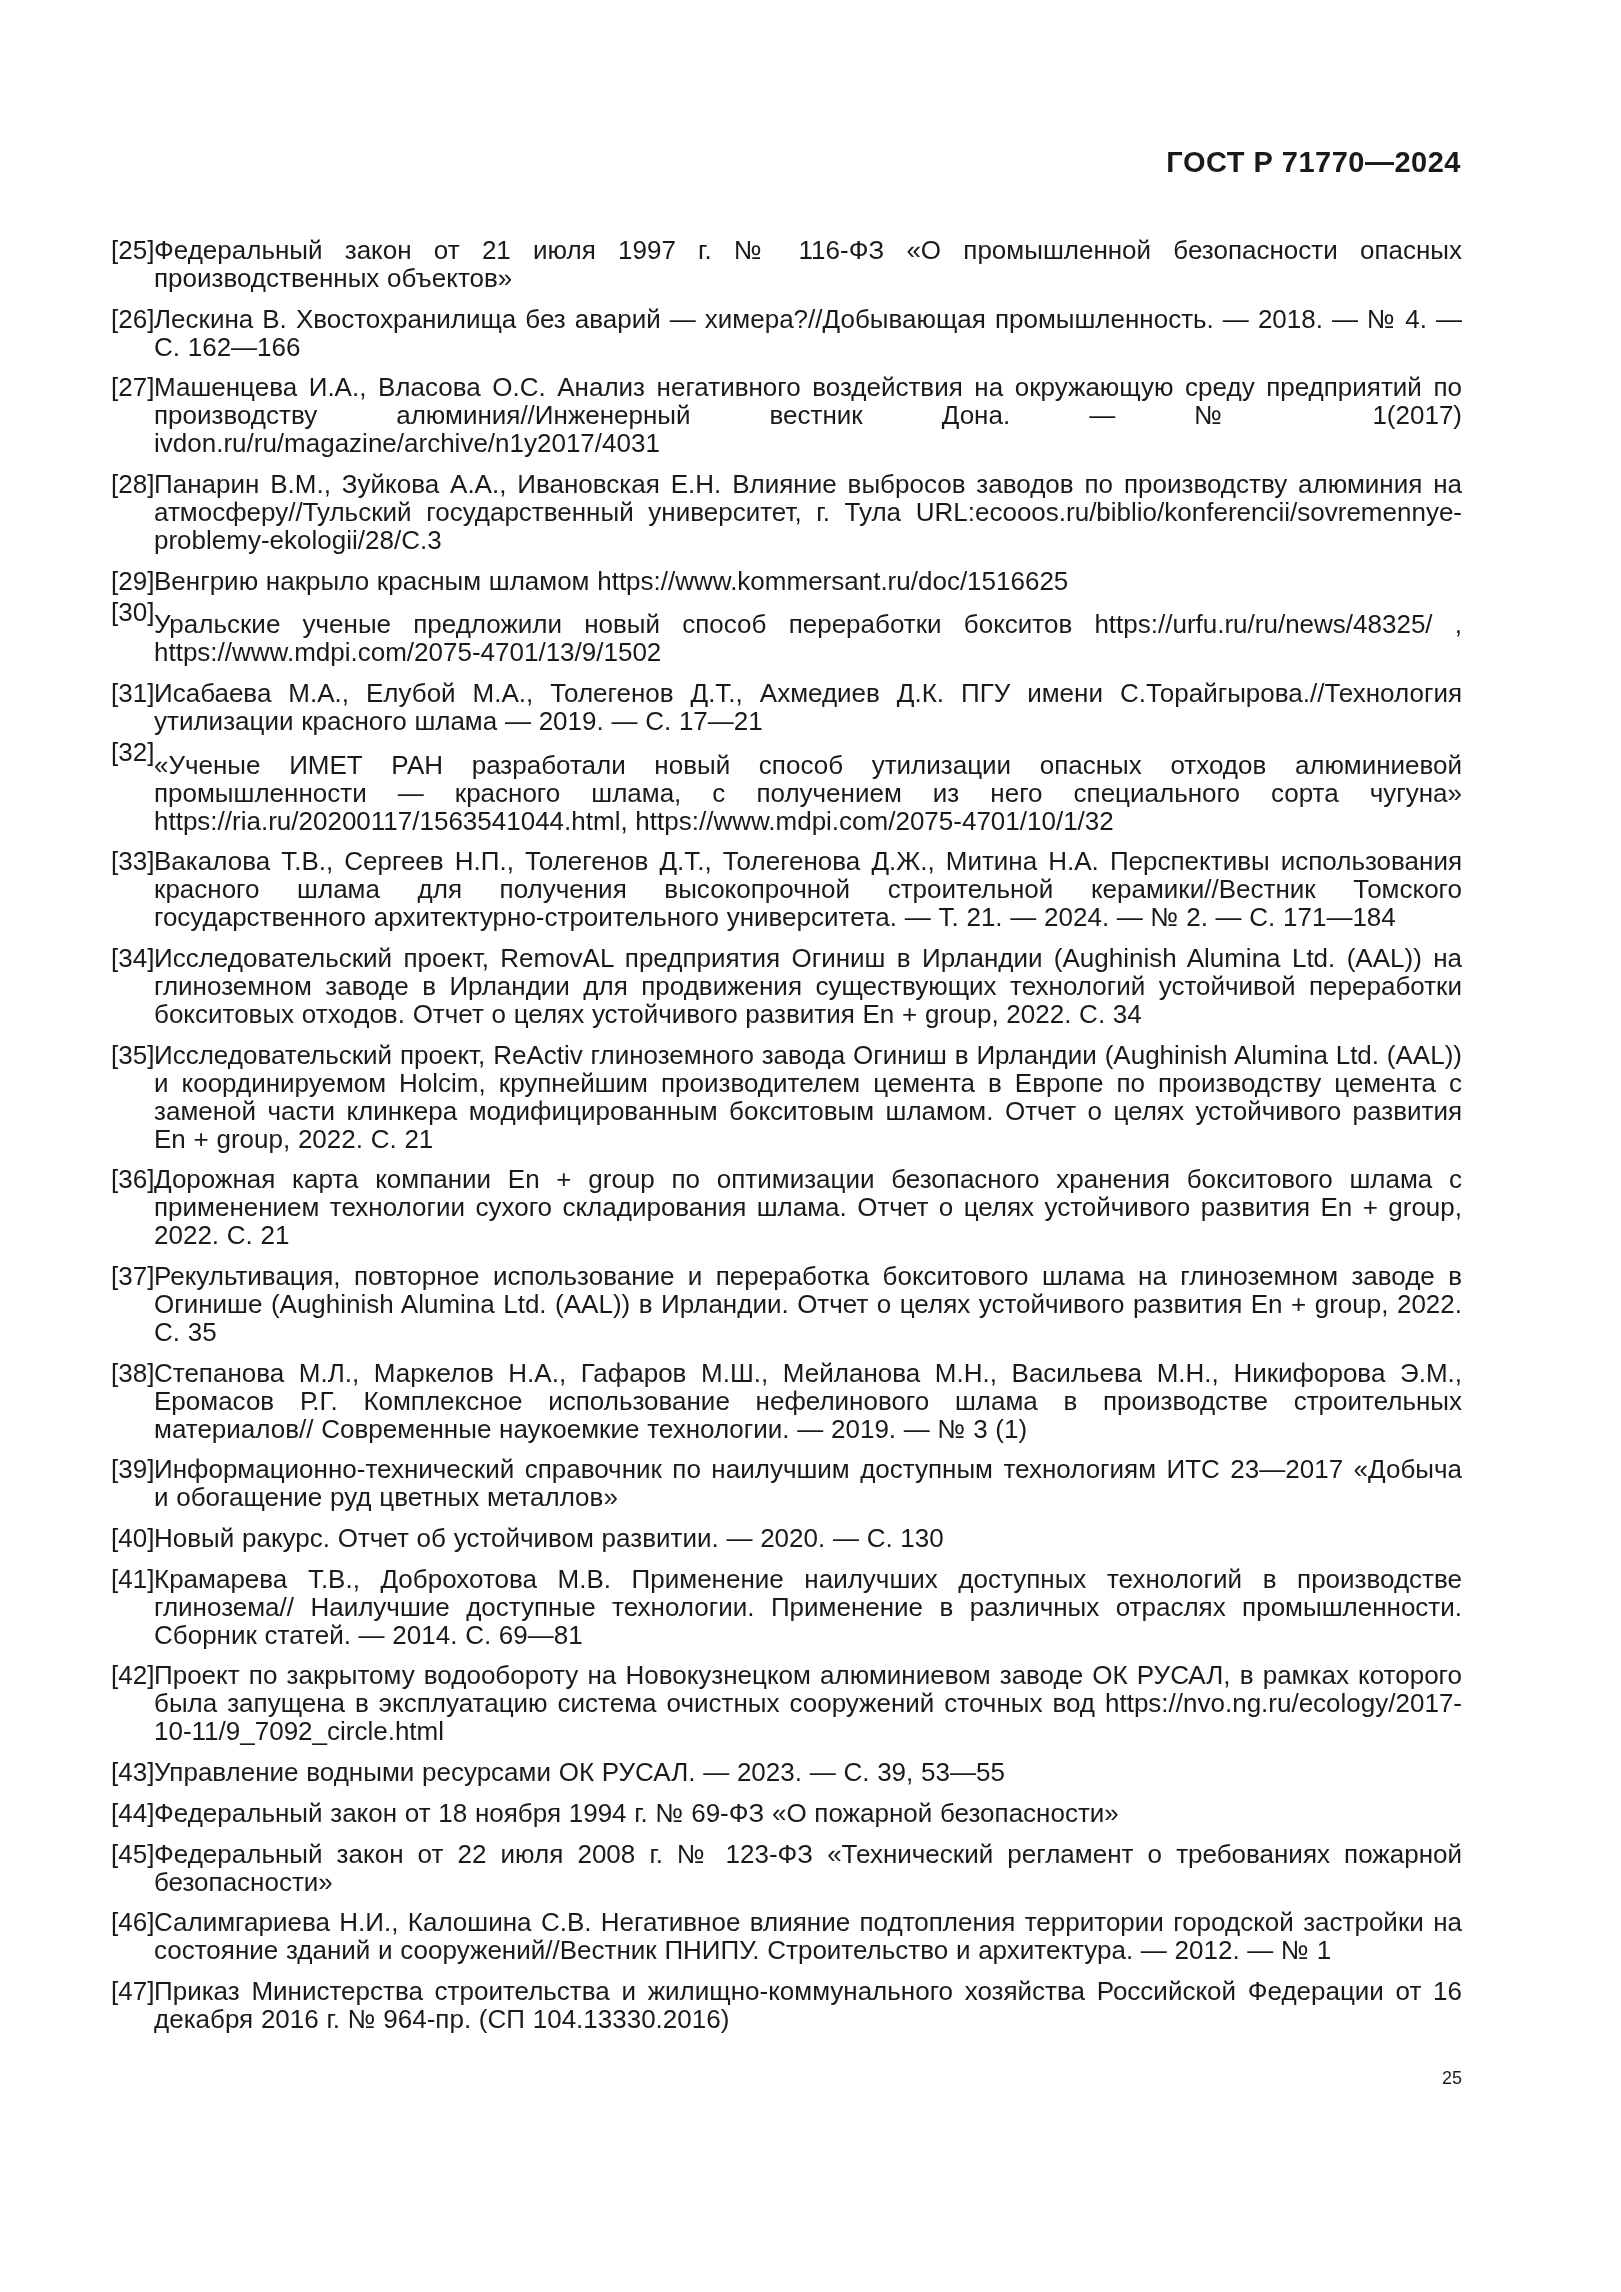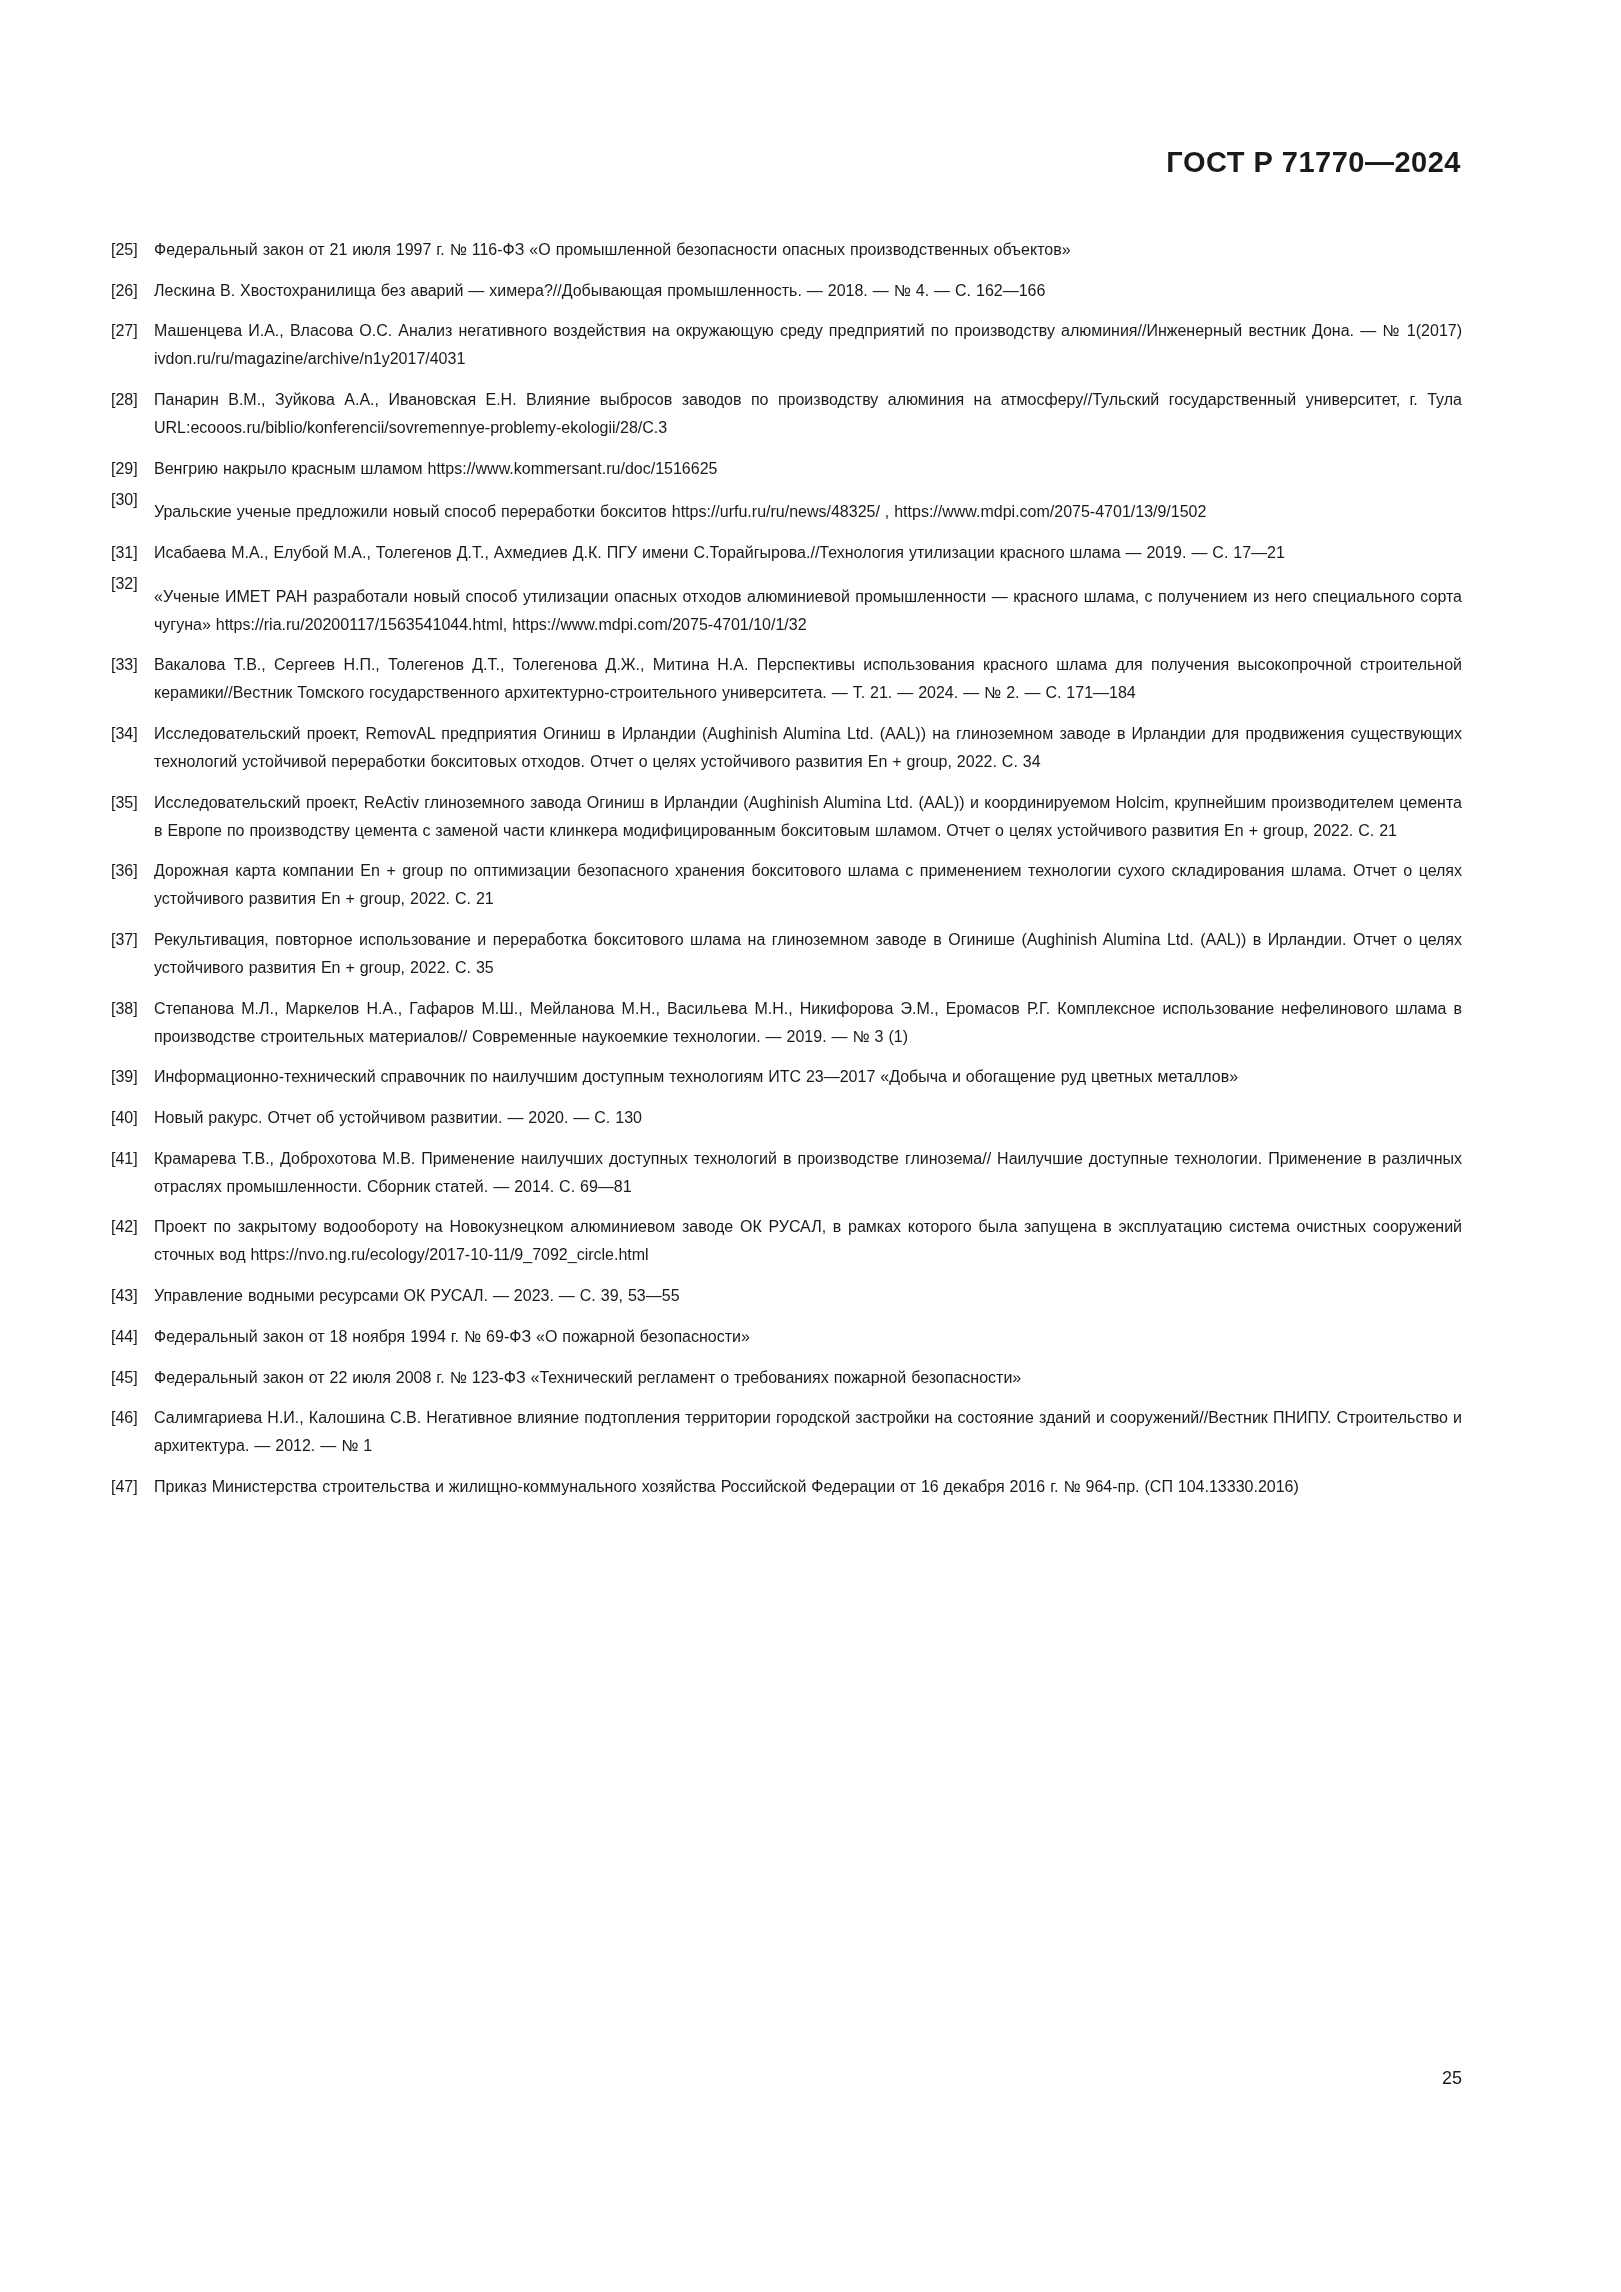--- a/index.html
+++ b/index.html
@@ -23,21 +23,21 @@
     white-space: nowrap;
   }
   .refs {
     position: absolute;
     top: 236px;
     left: 118px;
     width: 1308px;
   }
   .entry {
     position: relative;
-    font-size: 16px;
+    font-size: 26px;
     line-height: 28px;
     text-align: justify;
     margin-bottom: 12.7px;
     word-spacing: 0.5px;
   }
   .entry .num {
     position: absolute;
     left: -43px;
     top: 0;
     text-align: left;

